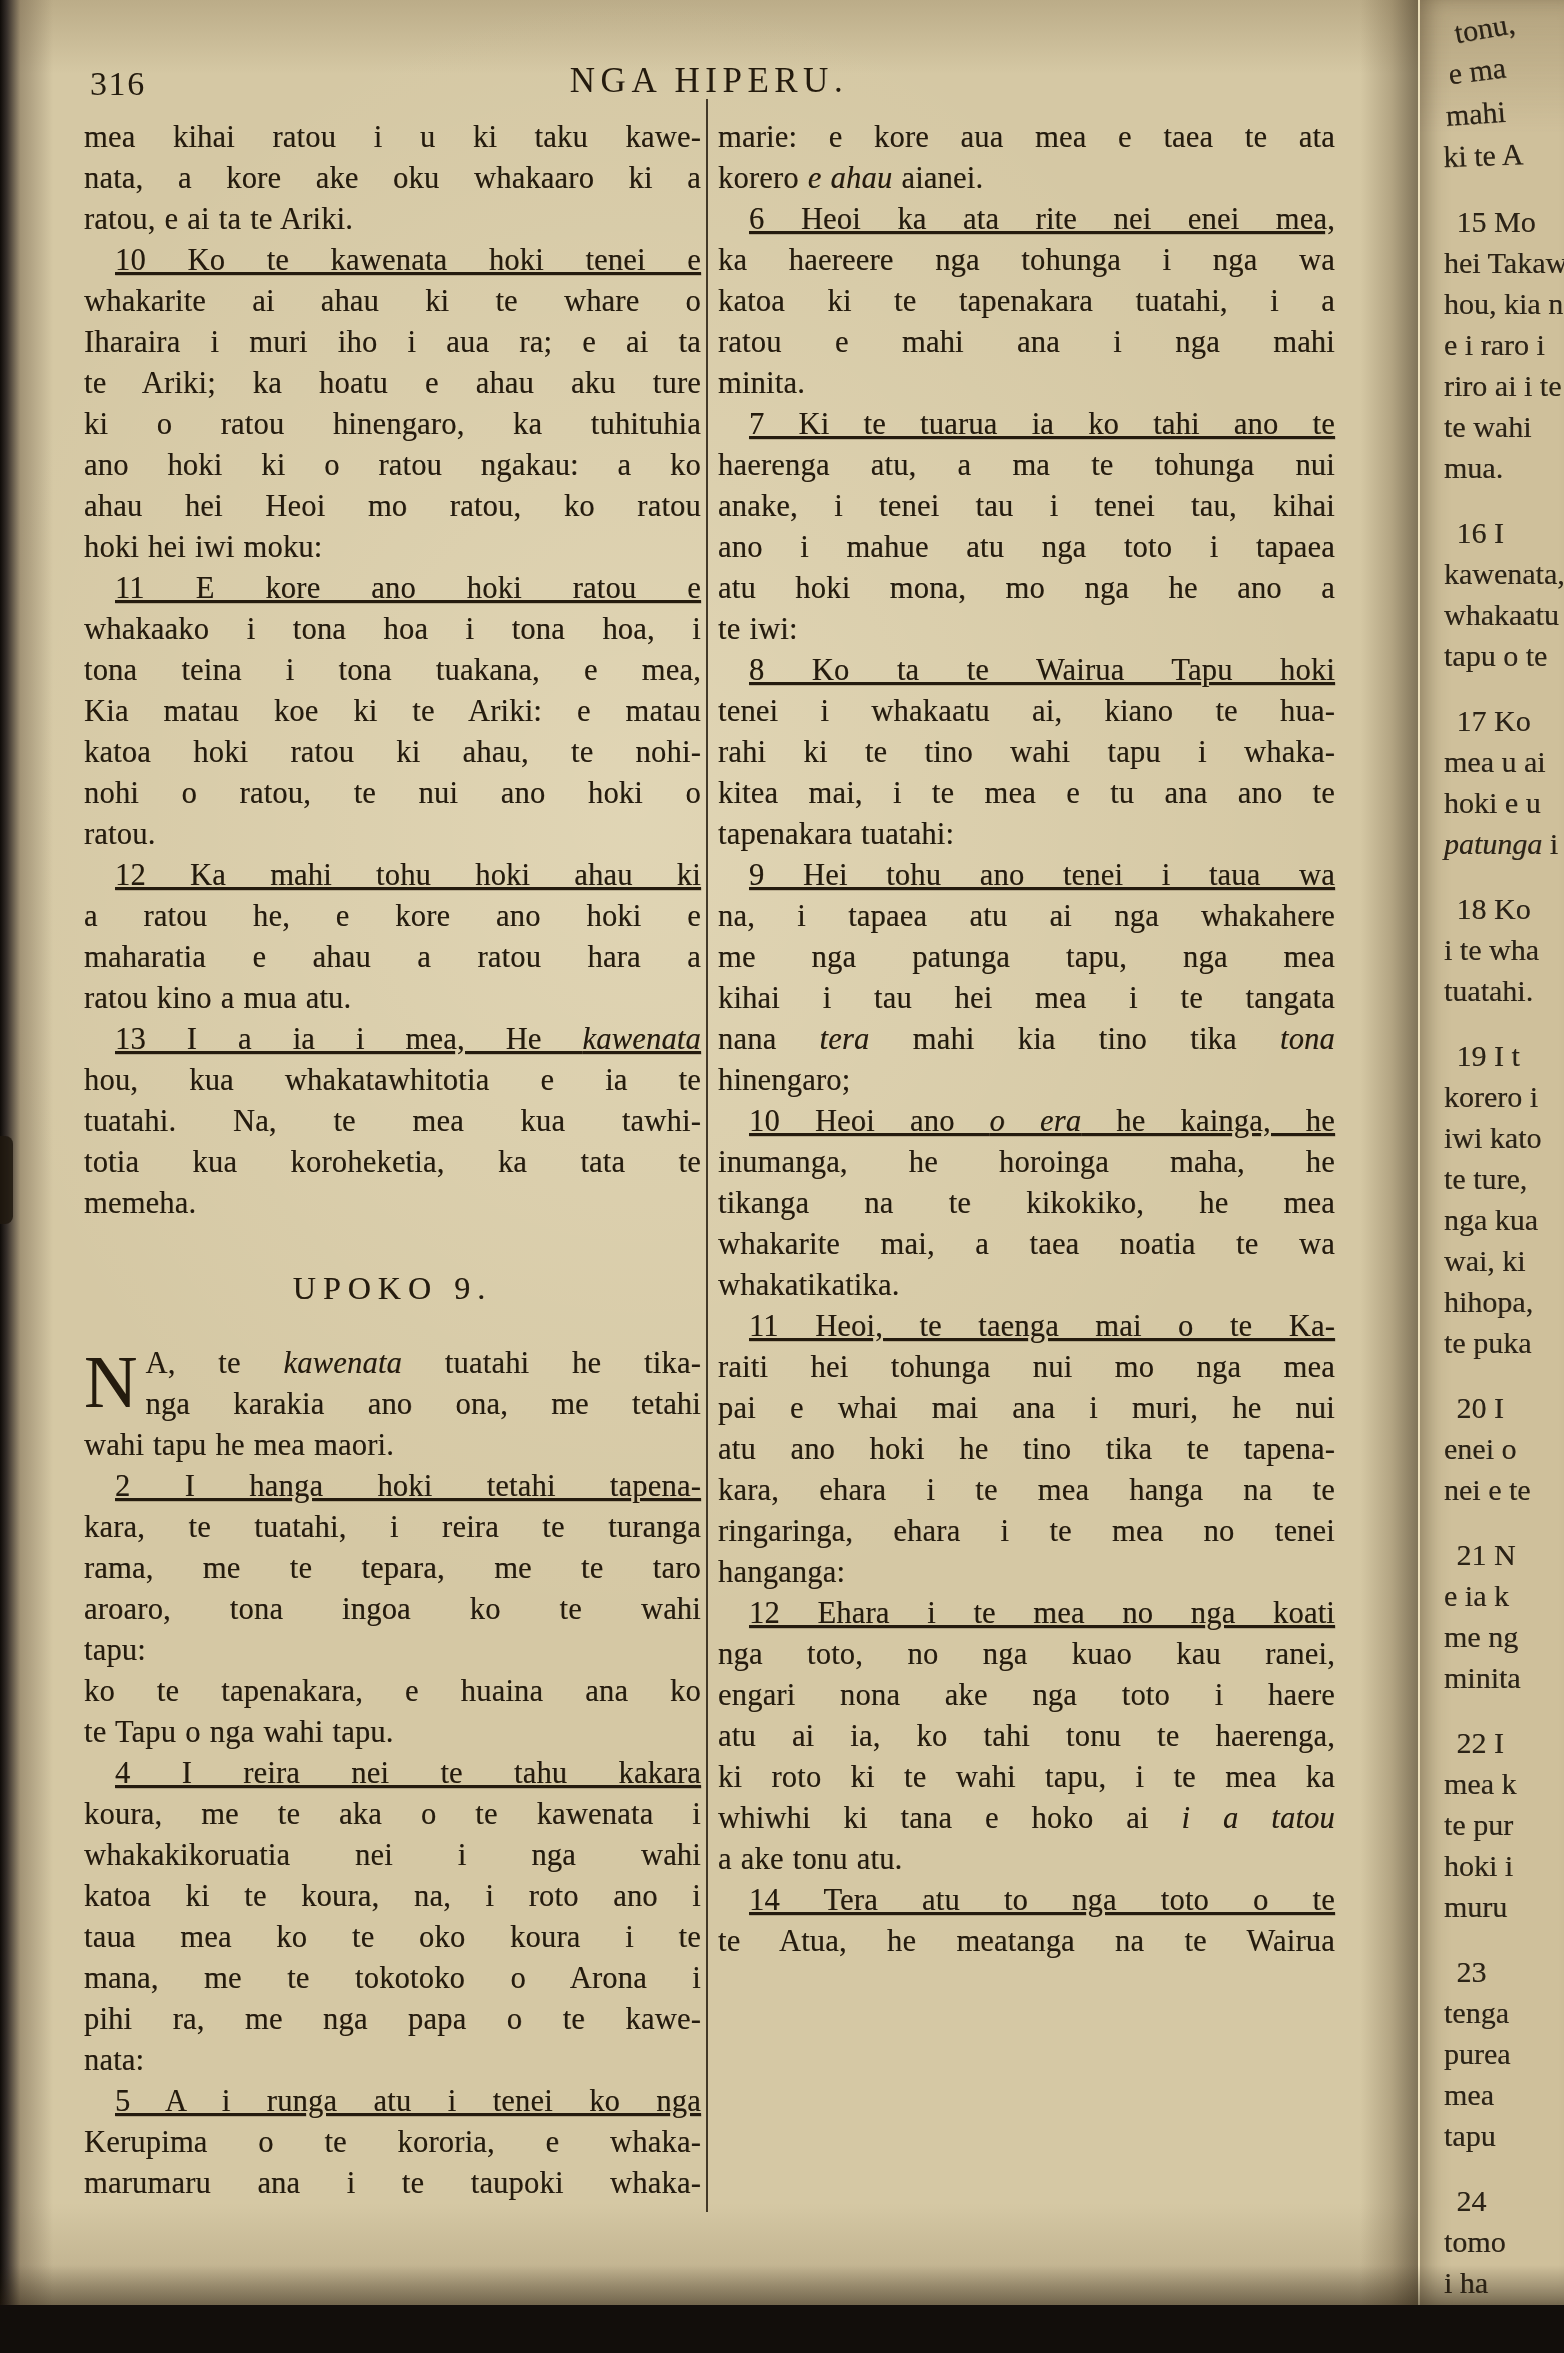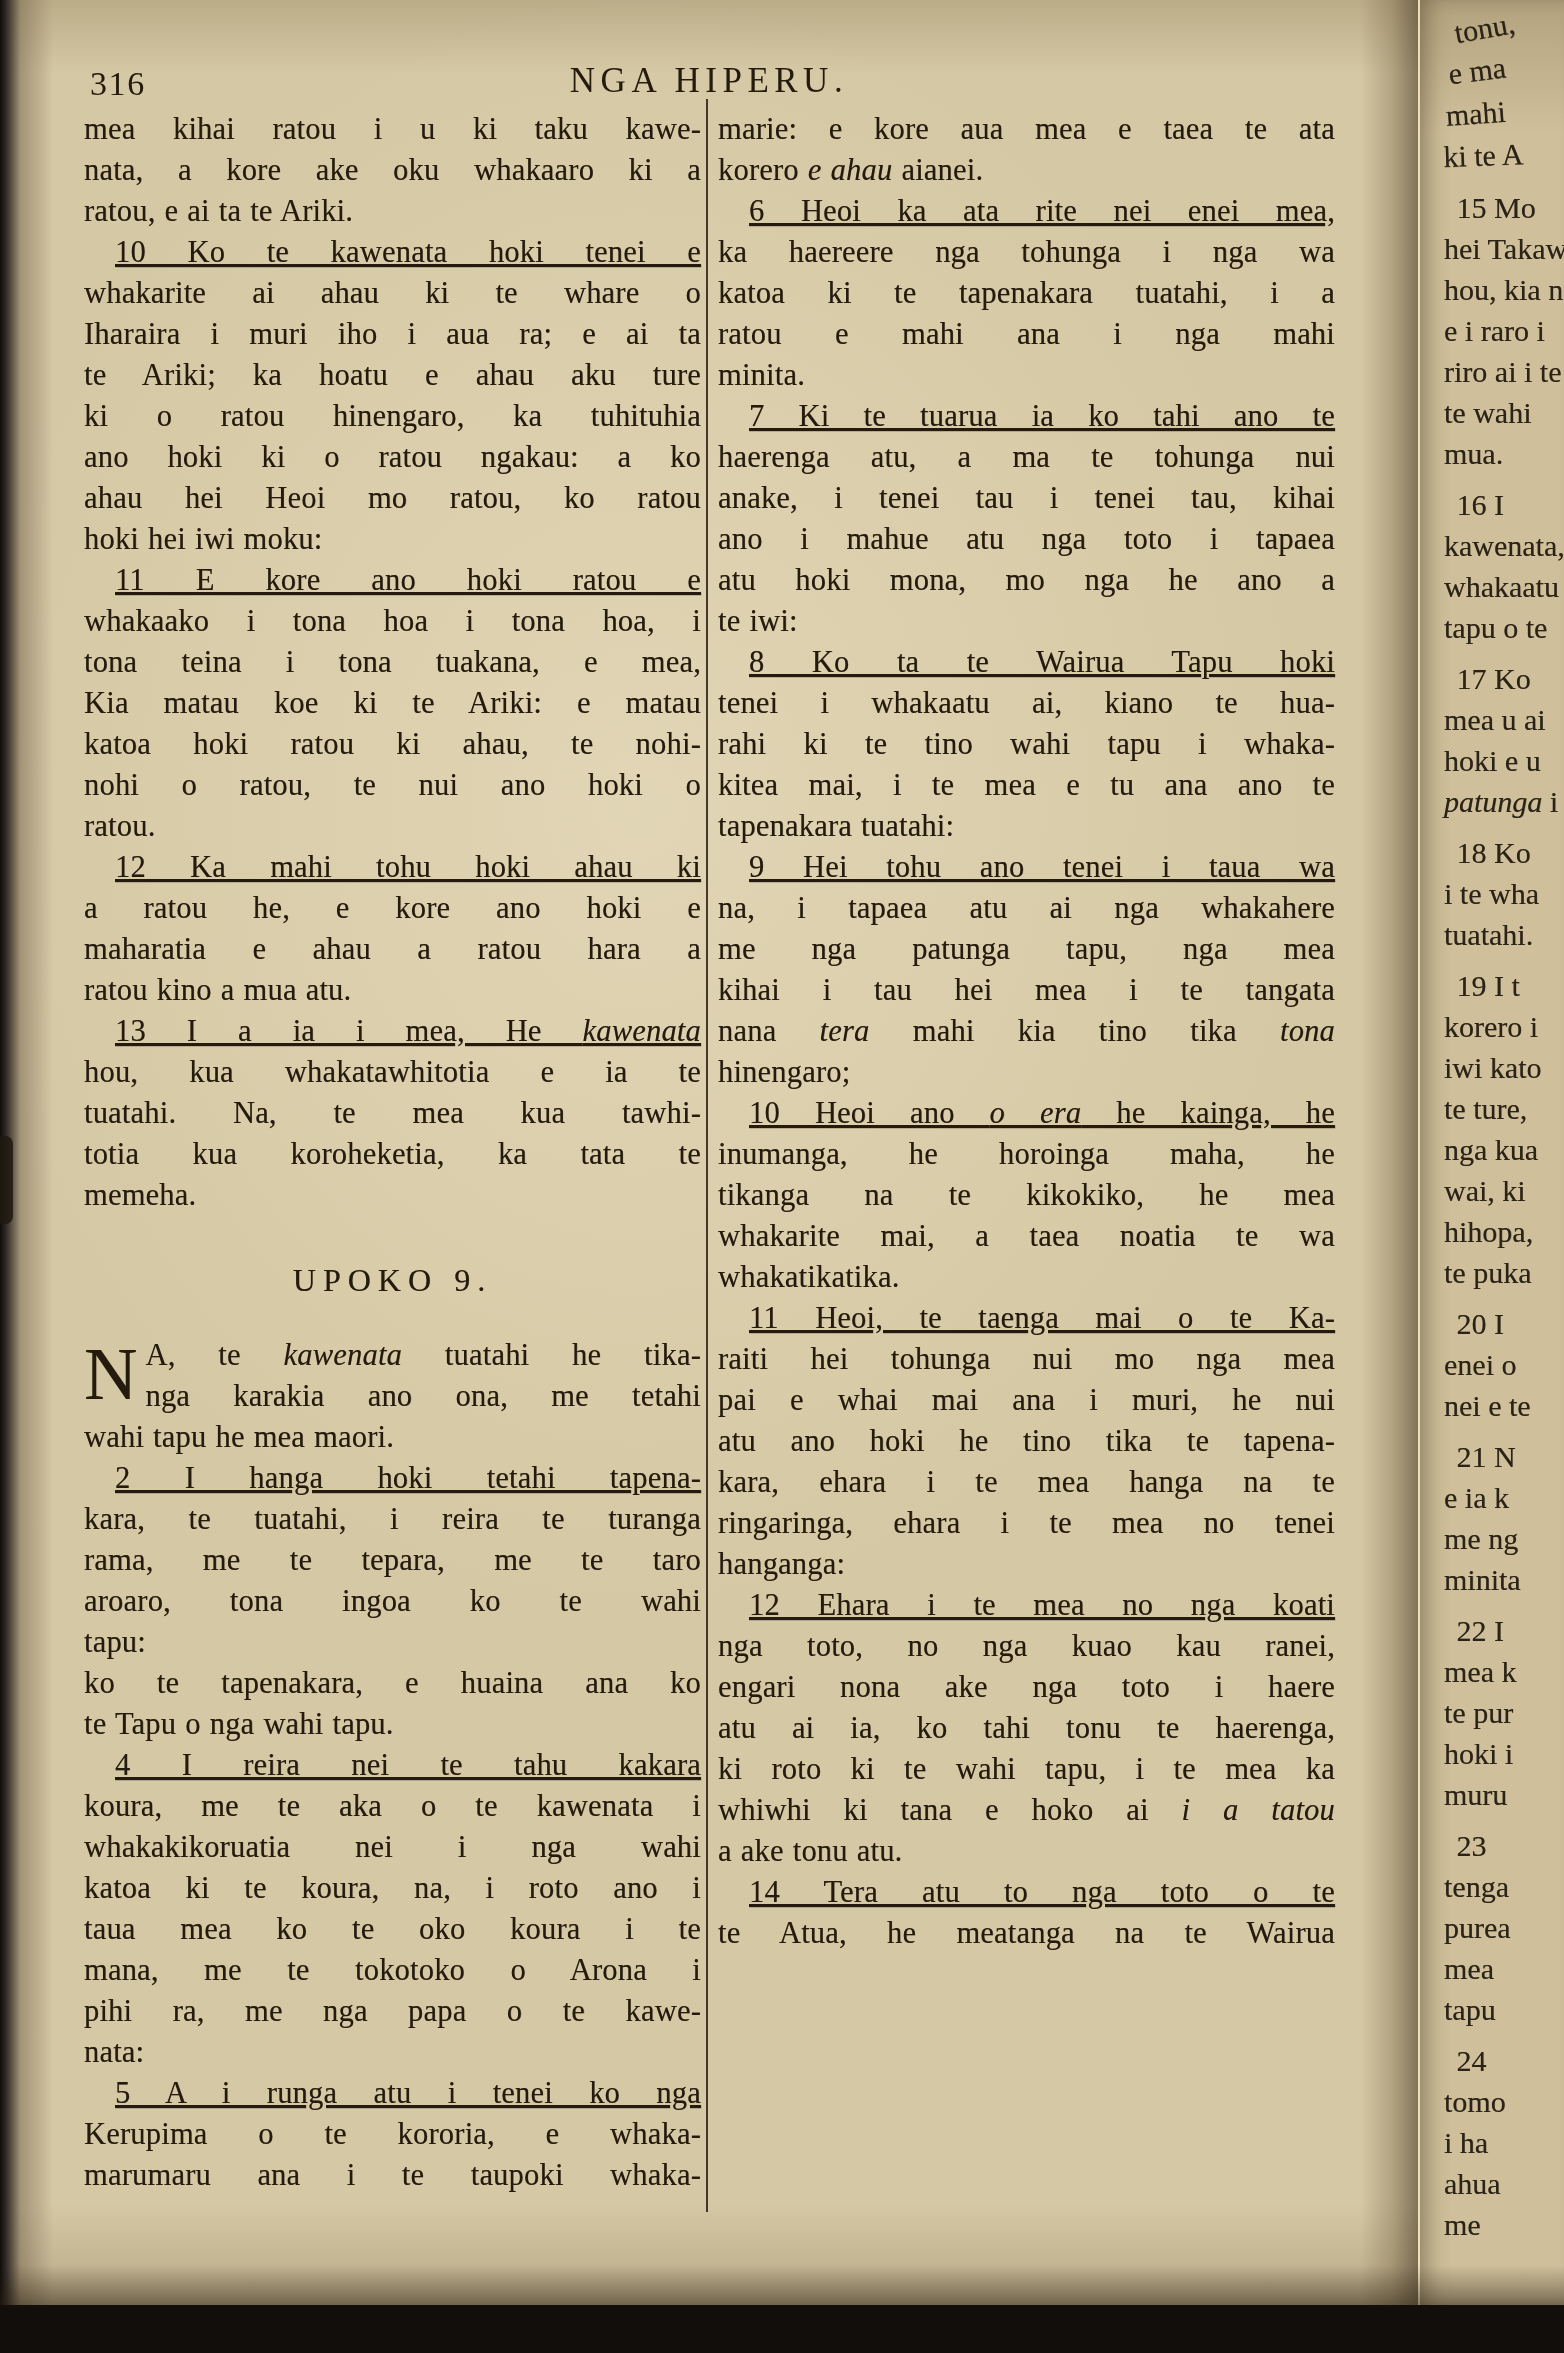--- a/index.html
+++ b/index.html
@@ -48,21 +48,21 @@
   .bottom-shadow {
     position: absolute; left: 0; top: 2305px; width: 1565px; height: 49px;
     background: #120e0b;
   }
   .header { position: absolute; left: 84px; top: 61px; width: 1250px; height: 45px; }
   .page-number { position: absolute; left: 6px; top: 3.9px; font-size: 34px; letter-spacing: 1.6px; }
   .page-title { position: absolute; left: 0; right: 0; top: 0; text-align: center; font-size: 35px; letter-spacing: 5.5px; }
   .divider { position: absolute; left: 706px; top: 99px; width: 2.3px; height: 2113px; background: rgba(40,30,18,0.85); }
 
   .column {
-    position: absolute; top: 109px; width: 617px;
+    position: absolute; top: 117px; width: 617px;
     font-size: 30.5px; line-height: 41px;
     letter-spacing: 0.2px; word-spacing: 1.2px;
     text-shadow: 0.3px 0.4px 0.5px rgba(45,32,14,0.5);
   }
   #col-left { left: 84px; }
   #col-right { left: 718px; }
 
   .para { margin: 0; }
   .line { height: 41px; text-align: justify; text-align-last: justify; }
   .line.lastline { text-align-last: left; }
@@ -79,21 +79,21 @@
     float: left; font-size: 74px; line-height: 66px;
     height: 78px; padding: 6.3px 7.8px 0 0;
   }
 
   .edge-col {
     position: absolute; left: 1444px; top: 12.5px; width: 121px;
     font-size: 30px; line-height: 41px; color: #2b2317;
     text-shadow: 0.3px 0.4px 0.5px rgba(45,32,14,0.5);
   }
   .frag { height: 41px; white-space: nowrap; }
-  .frag.verse { margin-top: 10px; padding-left: 12.5px; }
+  .frag.verse { margin-top: 24px; padding-left: 12.5px; }
   .frag:nth-child(1) { transform: rotate(-10deg) translate(14px, 1.6px); transform-origin: left bottom; }
   .frag:nth-child(2) { transform: rotate(-7deg) translate(7px, 0); transform-origin: left bottom; }
   .frag:nth-child(3) { transform: rotate(-4deg) translate(3.1px, 0); transform-origin: left bottom; }
   .frag:nth-child(4) { transform: rotate(-2deg); transform-origin: left bottom; }
 </style>
 </head>
 <body>
 
 <div id="screen">
   <div class="paper-main"></div>

